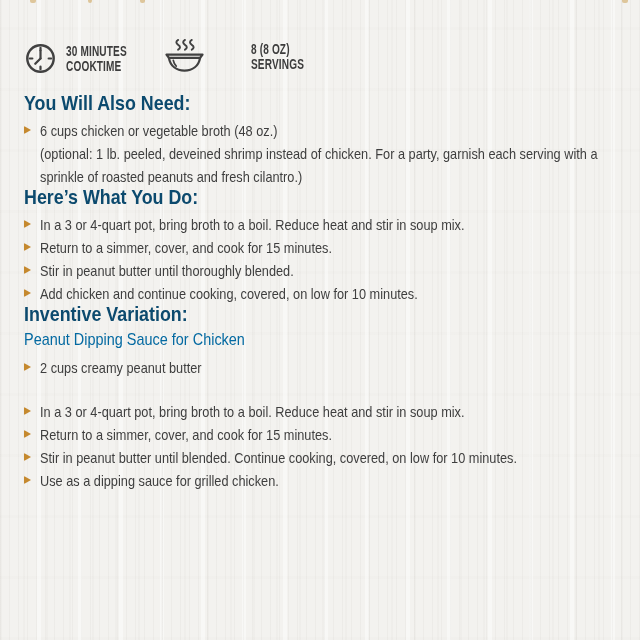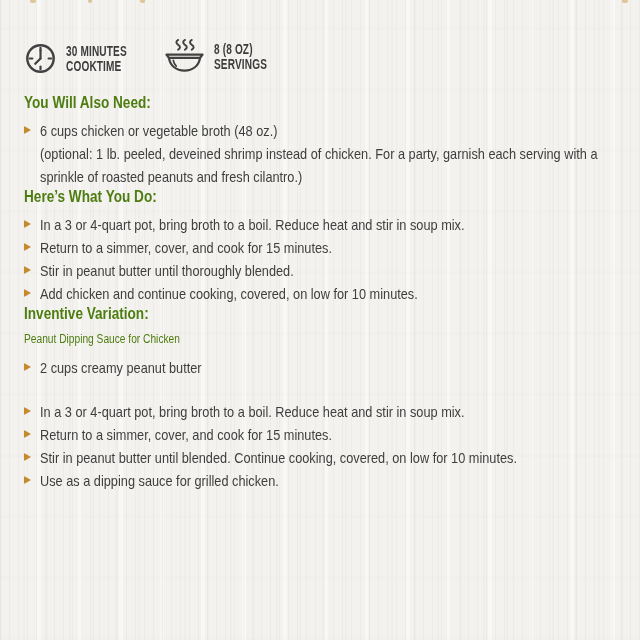--- a/index.html
+++ b/index.html
@@ -16,53 +16,53 @@
     position:relative;
   }
   .content{padding:25px 18px 0 24px;}
 
   
   .speck{position:absolute;top:0;height:3px;background:rgba(198,144,54,0.45);border-radius:0 0 2px 2px;}
 
   
   .meta-row{height:38px;display:flex;align-items:flex-end;margin-top:12px;}
   .meta-item{display:flex;align-items:center;}
-  .meta-item + .meta-item{margin-left:14px;}
+  .meta-item + .meta-item{margin-left:14px;gap:37px;}
   .meta-icon{flex:0 0 auto;margin-right:9px;}
   .meta-icon svg{display:block;stroke:#414141;fill:none;stroke-width:2.3;stroke-linecap:round;stroke-linejoin:round;}
   .meta-label{
     font-weight:bold;font-size:14px;line-height:15px;color:#3c3c3c;
     display:inline-block;transform:scaleX(0.72);transform-origin:0 50%;white-space:nowrap;
     letter-spacing:0.2px;
   }
 
   
   .cond{display:inline-block;transform:scaleX(0.85);transform-origin:0 50%;white-space:nowrap;}
-  h2{font-size:16px;line-height:17px;margin:0 0 8px 0;color:#4d7c0f;font-weight:bold;}
+  h2{font-size:21px;line-height:17px;margin:0 0 8px 0;color:#0c4a6e;font-weight:bold;}
   h2 .cond{font-weight:bold;}
 
   .sec-need{margin-top:19px;}
   .sec-directions{}
   .sec-variation{}
 
   .row{display:flex;align-items:flex-start;line-height:23px;}
   .tri{
     flex:0 0 auto;width:0;height:0;margin:7px 9px 0 0;
     border-top:4.5px solid transparent;border-bottom:4.5px solid transparent;
     border-left:7px solid #c5892e;border-radius:1px;
   }
   .row .txt{font-size:15px;line-height:23px;color:#3e3e3e;}
 
   .note{
     margin-left:16px;font-size:15px;line-height:23px;color:#3e3e3e;
     width:672px;transform:scaleX(0.85);transform-origin:0 0;
   }
 
   .subtitle{
-    font-size:12px;line-height:17px;color:#4d7c0f;margin:9px 0 8px 0;
+    font-size:17px;line-height:17px;color:#0369a1;margin:9px 0 8px 0;
   }
   .steps{margin-top:21px;}
 </style>
 </head>
 <body>
 
 <div class="speck" style="left:30px;width:6px;"></div>
 <div class="speck" style="left:88px;width:4px;"></div>
 <div class="speck" style="left:140px;width:5px;"></div>
 <div class="speck" style="left:622px;width:6px;"></div>

